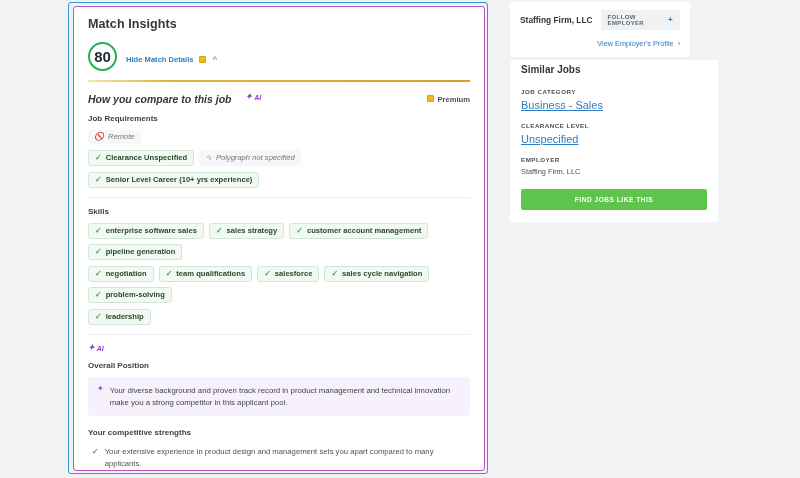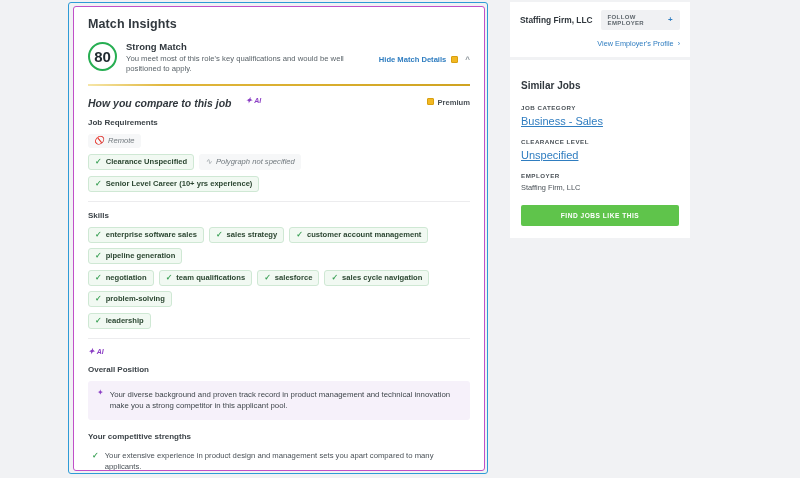--- a/index.html
+++ b/index.html
@@ -135,22 +135,22 @@
   }
   .plus { color: #2f7dc0; font-size: 8px; line-height: 1; }
   .profile-link {
     text-align: right; margin-top: 9px;
     font-size: 7.3px; color: #2f7dc0;
   }
   .profile-link .chev { color: #2f7dc0; font-size: 7px; margin-left: 2px; }
 
   .similar-card {
     position: absolute; left: 5px; top: 60px;
-    width: 180px; background: #fff;
-    padding: 20px 11px 12px 11px;
+    width: 208px; background: #fff;
+    padding: 4px 11px 12px 11px;
   }
   .similar-title { font-size: 10px; font-weight: bold; color: #31383e; margin-bottom: 13px; }
   .field-label {
     font-size: 6.2px; font-weight: bold; letter-spacing: .5px;
     color: #4a5157; margin-bottom: 4px;
   }
   .field-link {
     font-size: 11px; color: #2f7dc0;
     text-decoration: underline; margin-bottom: 11px; display: block;
   }
@@ -171,24 +171,20 @@
 
     <div class="outline-blue"></div>
     <div class="outline-magenta"></div>
 
     <div class="card">
 
       <div class="card-title">Match Insights</div>
 
       <div class="match-row">
         <div class="score-ring">80</div>
-        <div class="match-text">
-          <div class="match-label">Strong Match</div>
-          <div class="match-desc">You meet most of this role's key qualifications and would be well positioned to apply.</div>
-        </div>
         <div class="hide-details">
           <span>Hide Match Details</span>
           <span class="mini-badge"></span>
           <span class="caret">^</span>
         </div>
       </div>
 
       <div class="gold-rule"></div>
 
       <div class="sec-head-row">

